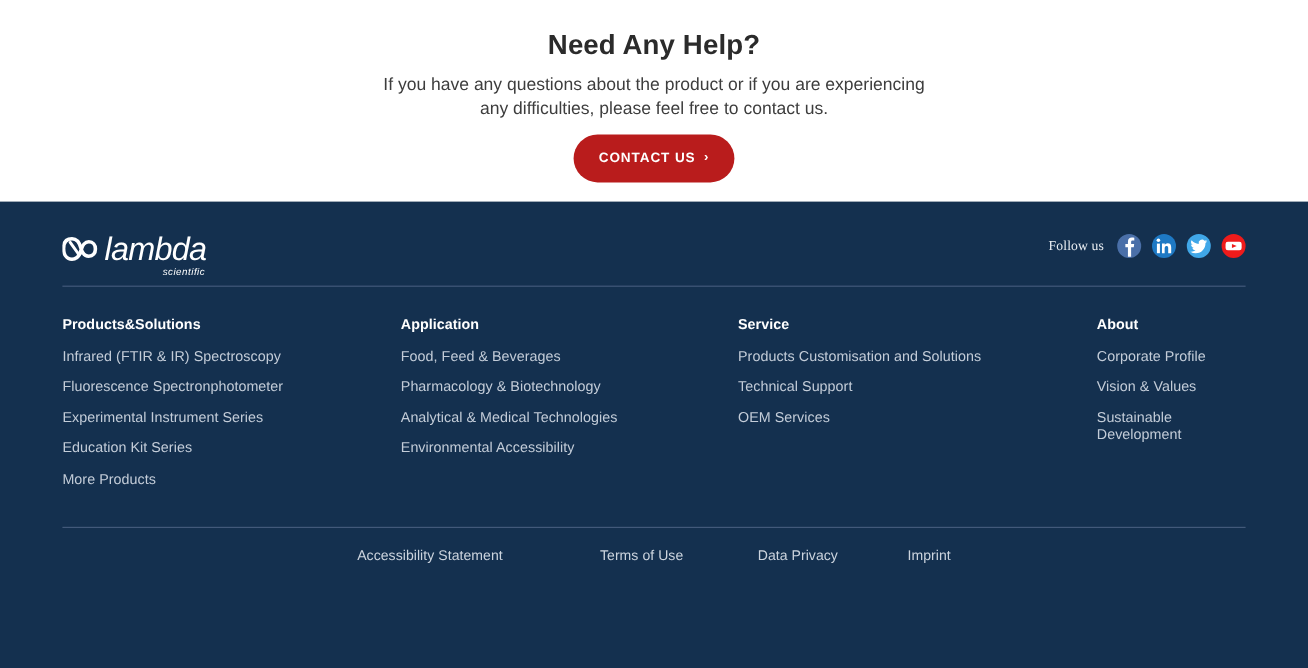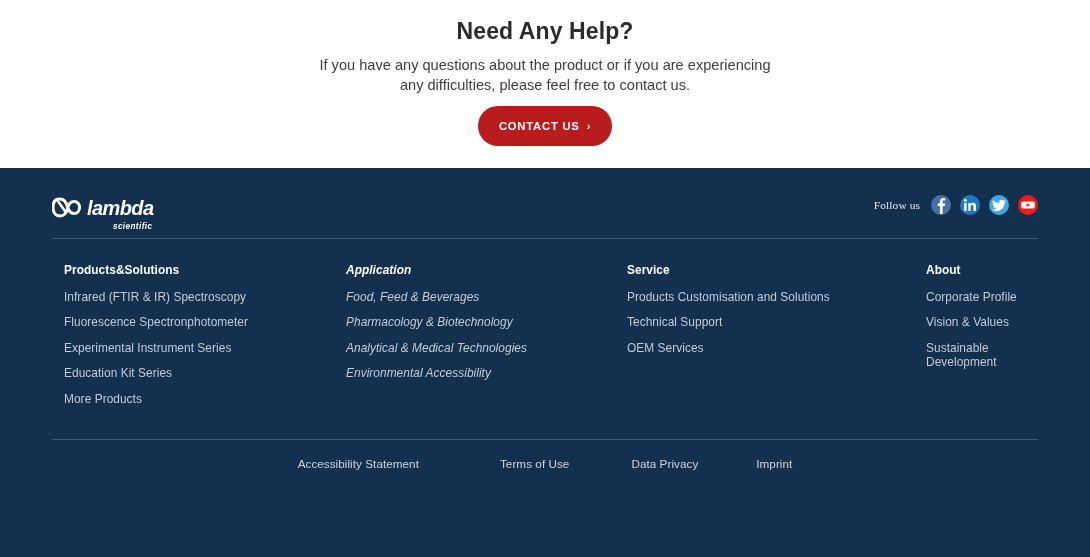--- a/index.html
+++ b/index.html
@@ -12,21 +12,21 @@
   }
 
   
   .help-section{
     width:1090px;
     height:168px;
     background:#ffffff;
     display:flex;
     flex-direction:column;
     align-items:center;
-    padding-top:16px;
+    padding-top:22px;
   }
   .help-title{
     font-size:23px;
     font-weight:bold;
     color:#2b2b2b;
     letter-spacing:.1px;
     line-height:28px;
     margin-top:1px;
   }
   .help-desc{
@@ -93,33 +93,33 @@
   }
   .logo-mark{
     width:30px;
     height:21px;
     margin-right:5px;
     margin-bottom:4px;
     display:block;
   }
   .logo-text-wrap{ position:relative; }
   .logo-word{
-    font-size:20px;
-    font-weight:bold;
+    font-size:27px;
+    font-weight:normal;
     font-style:italic;
     letter-spacing:-.6px;
     line-height:27px;
     color:#ffffff;
   }
   .logo-sub{
     position:absolute;
     right:1px;
     bottom:-9px;
     font-size:8.2px;
-    font-weight:bold;
+    font-weight:normal;
     font-style:italic;
     letter-spacing:.4px;
     color:#ffffff;
     line-height:9px;
   }
 
   .social{
     display:flex;
     align-items:center;
     gap:9px;
@@ -149,25 +149,24 @@
     width:100%;
   }
   .divider.top{ margin-top:0px; }
   .divider.bottom{ margin-top:0px; }
 
   
   .columns{
     display:flex;
     padding-top:24px;
     height:200px;
-    margin-left:12px;
   }
   .col{ flex:0 0 auto; }
   .col.c1{ width:282px; }
-  .col.c2{ width:281px;font-style:italic; }
+  .col.c2{ width:281px; }
   .col.c3{ width:299px; }
   .col.c4{ width:124px; }
 
   .col-title{
     font-size:11.9px;
     font-weight:bold;
     color:#ffffff;
     letter-spacing:.05px;
     margin-bottom:13px;
   }

